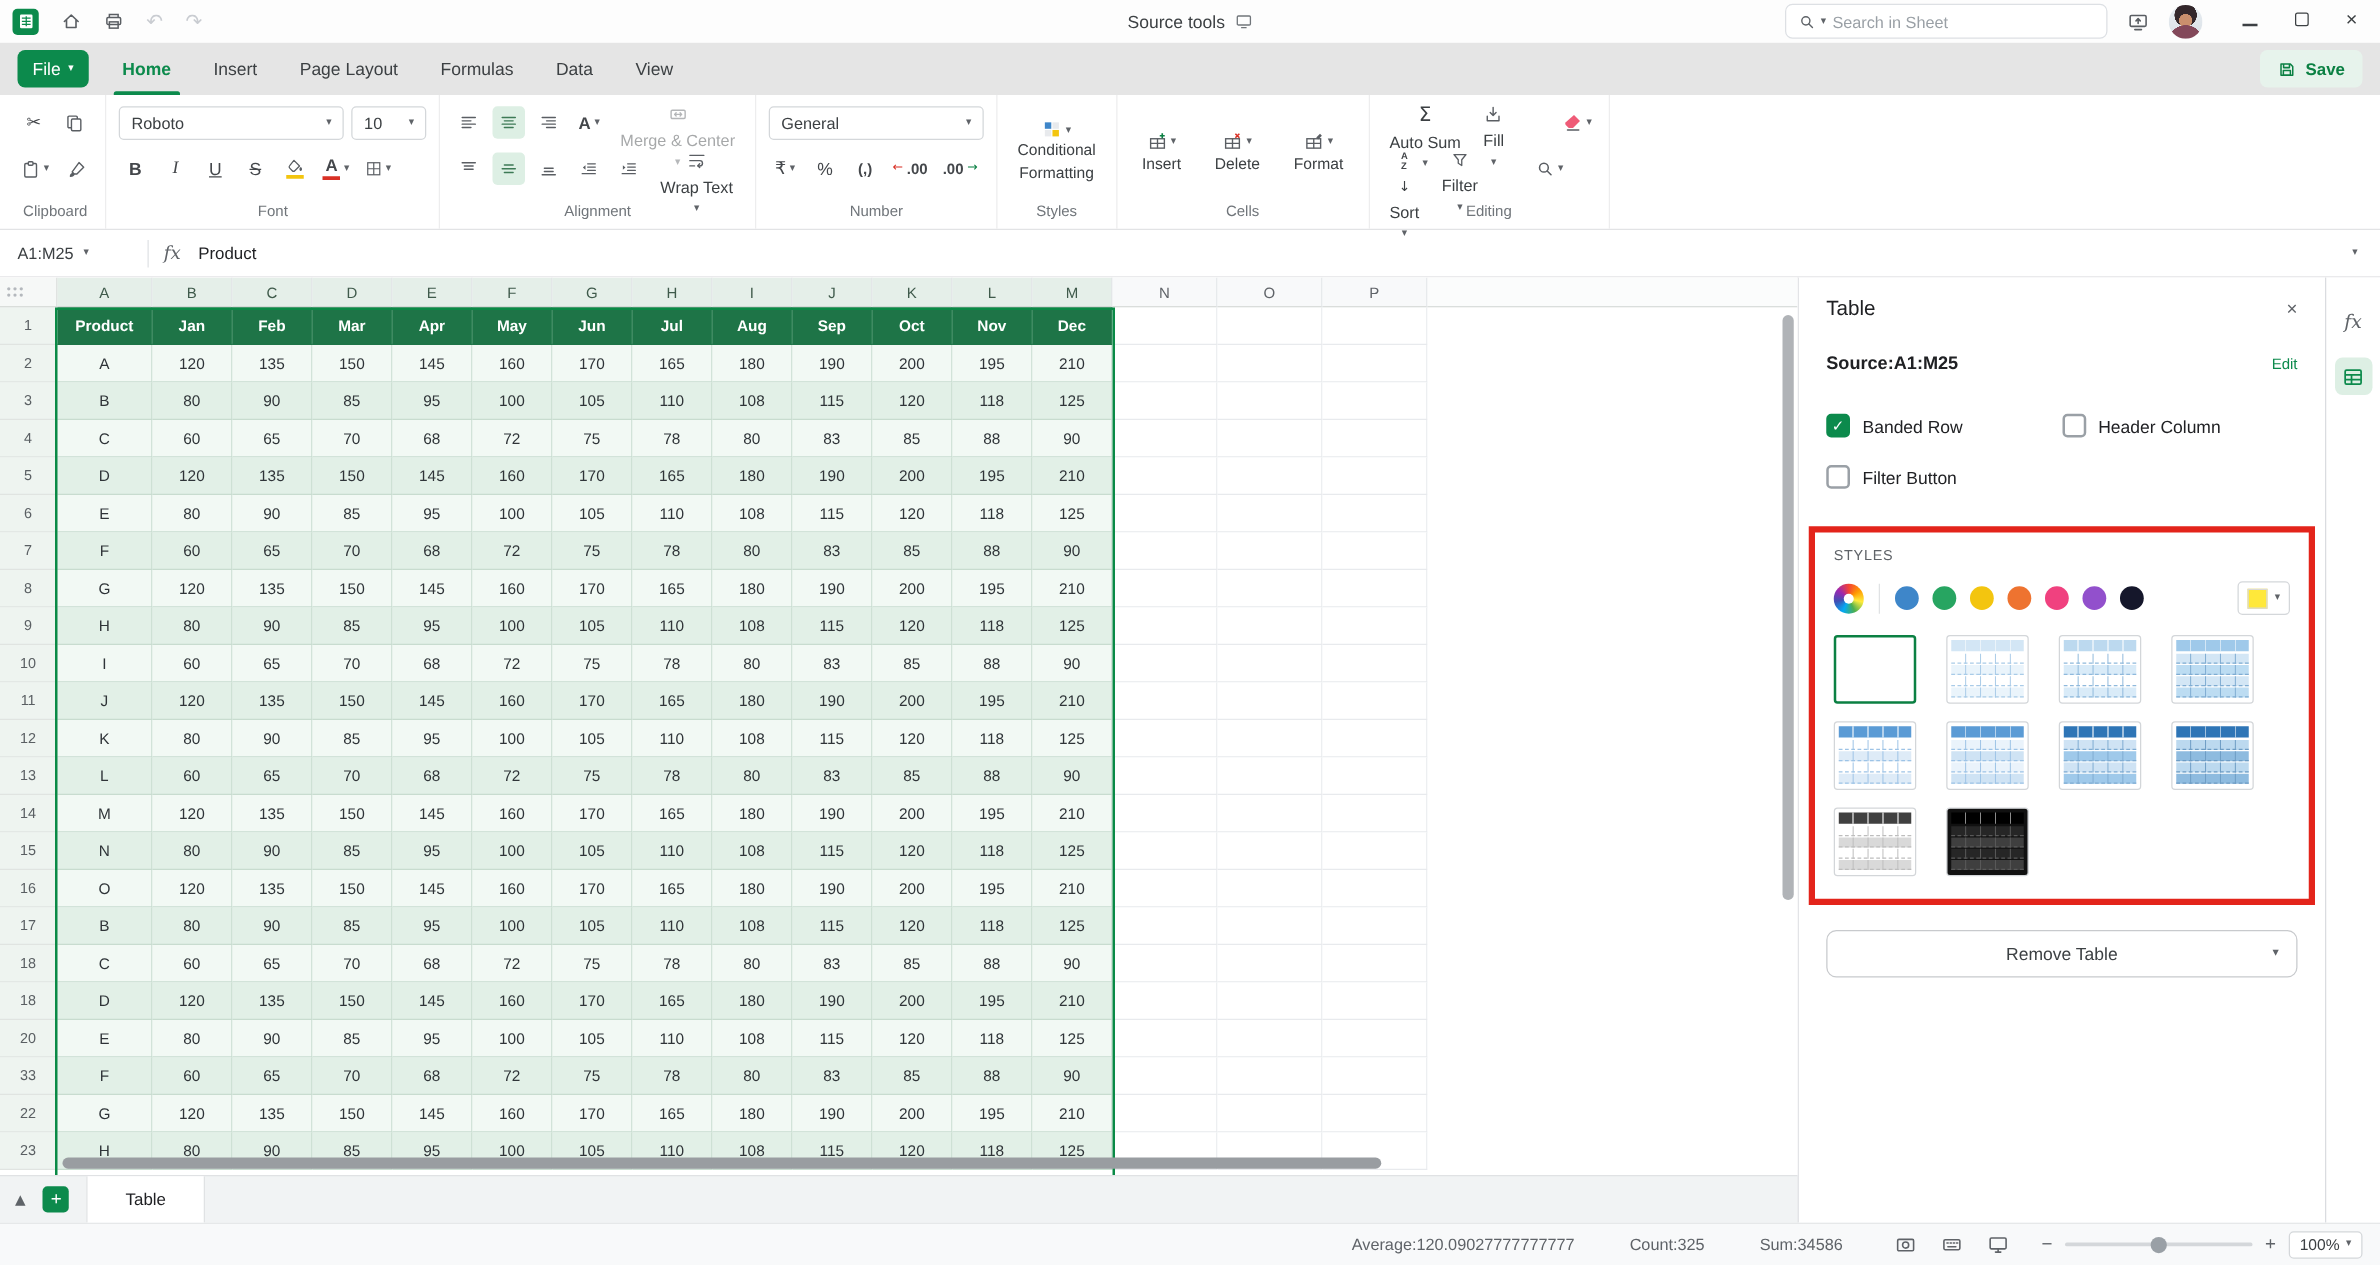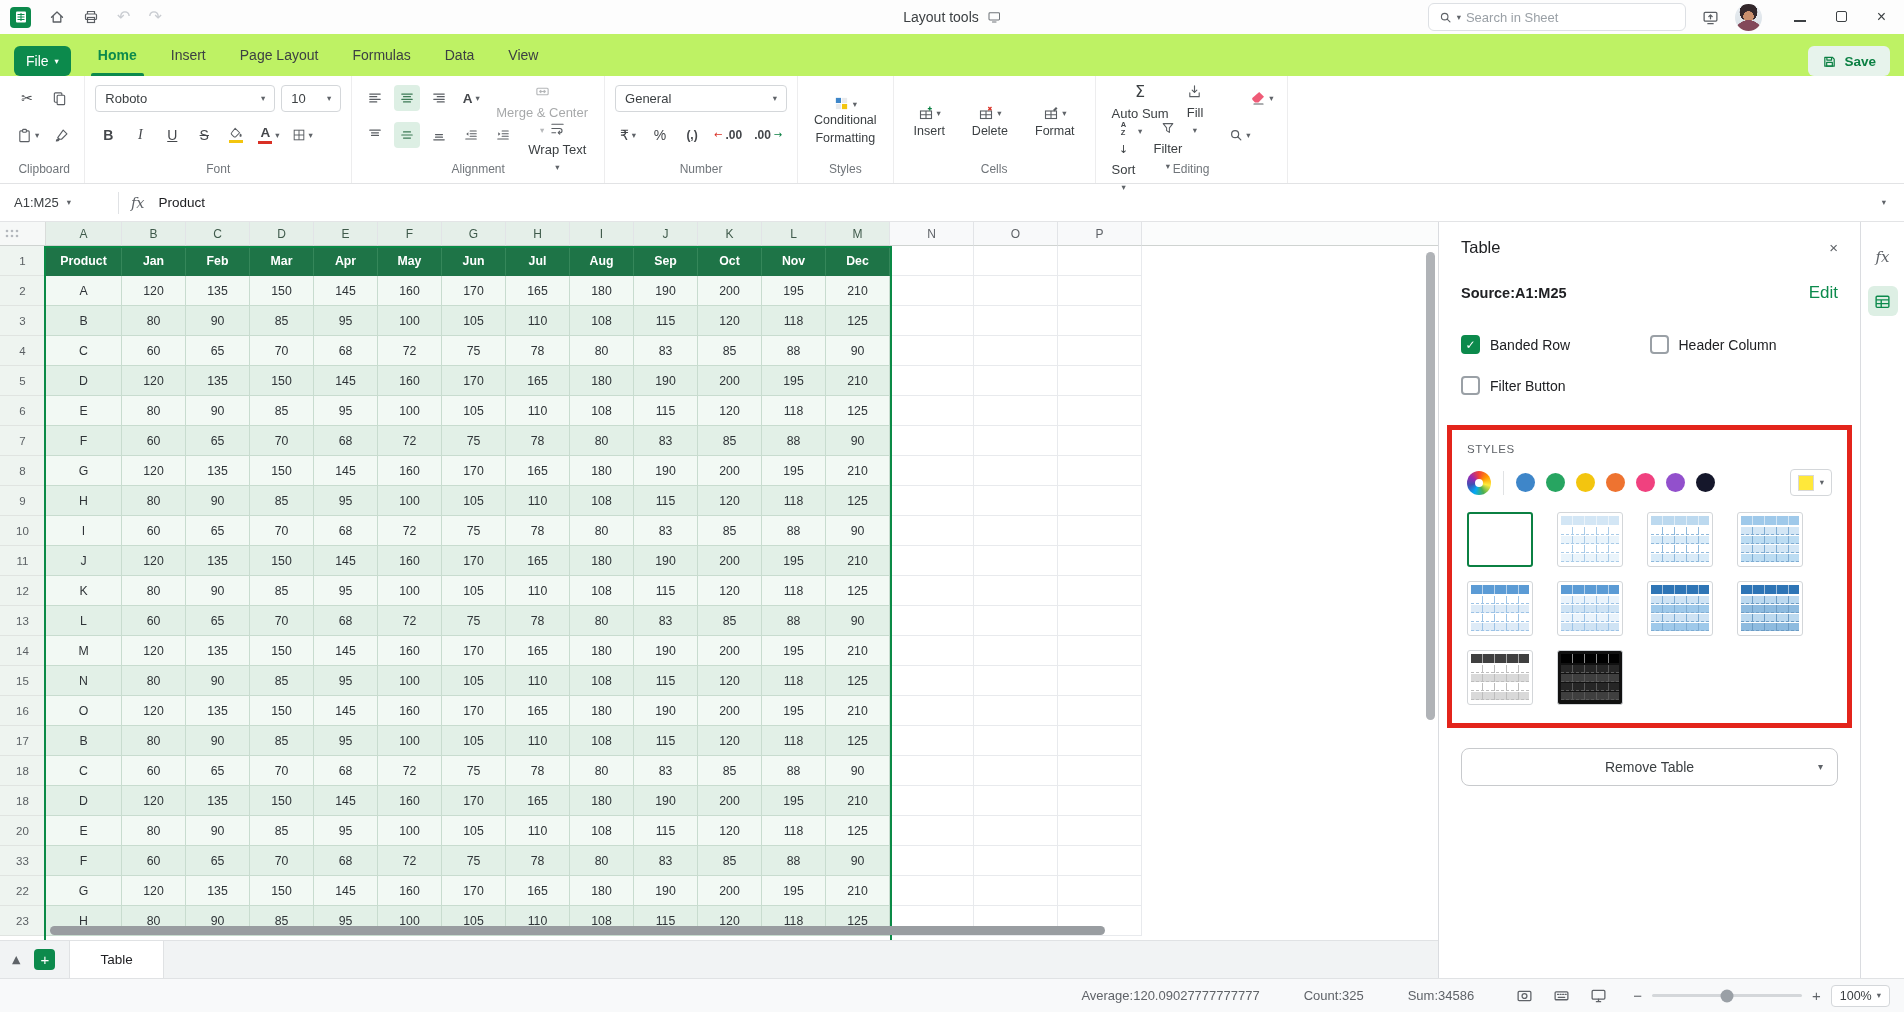--- a/index.html
+++ b/index.html
@@ -22,21 +22,21 @@
  radial-gradient(circle at 50% 112%, #83485a 0 42%, transparent 43%),
  radial-gradient(circle at 50% 46%, #c98f6d 0 26%, transparent 27%),
  radial-gradient(circle at 50% 30%, #33272b 0 38%, transparent 39%),
  linear-gradient(#e9eef2,#d9e0e6);}
 .winbtns{display:flex;align-items:center;gap:30px;margin-left:16px;padding-right:8px;color:#3c4043;}
 .minbar{width:12px;height:2px;background:#3c4043;display:inline-block;}
 .maxbox{width:11px;height:11px;border:1.5px solid #3c4043;border-radius:2px;display:inline-block;}
 .closex{font-size:16px;line-height:1;}
 
 
-.menubar{height:42px;display:flex;align-items:flex-end;padding:0 14px;gap:10px;background:#bef264;}
+.menubar{height:42px;display:flex;align-items:center;padding:0 14px;gap:10px;background:#e5e5e5;}
 .filebtn{height:30px;padding:0 12px;border-radius:6px;background:#0c8a4c;color:#fff;font-size:14px;display:flex;align-items:center;gap:6px;}
 .filebtn .cv{color:#fff;}
 .menu-tabs{display:flex;height:100%;}
 .menu-tab{padding:0 17px;display:flex;align-items:center;font-size:14px;color:#3c4043;position:relative;}
 .menu-tab.active{color:#0c8a4c;font-weight:700;}
 .menu-tab.active::after{content:"";position:absolute;left:10px;right:10px;bottom:0;height:3px;border-radius:2px 2px 0 0;background:#0c8a4c;}
 .savebtn{margin-left:auto;height:30px;padding:0 14px;border-radius:6px;background:#e7f3ec;color:#0b8043;font-size:13.5px;font-weight:700;display:flex;align-items:center;gap:7px;}
 
 
 .ribbon{height:108px;display:flex;align-items:stretch;border-bottom:1px solid #e2e3e5;background:#fff;padding:0 4px;}
@@ -110,21 +110,21 @@
 .addsheet{width:21px;height:21px;border-radius:4px;background:#0c8a4c;color:#fff;display:flex;align-items:center;justify-content:center;font-size:15px;line-height:1;}
 .sheettab{height:100%;background:#fff;display:flex;align-items:center;padding:0 30px;font-size:13.5px;color:#202124;border-left:1px solid #e0e2e4;border-right:1px solid #e0e2e4;}
 
 
 .panel{width:422px;border-left:1px solid #dadce0;background:#fff;display:flex;flex-direction:column;}
 .panel-head{display:flex;align-items:center;padding:16px 22px 0;}
 .panel-head h2{font-size:16.5px;font-weight:500;color:#202124;}
 .px{margin-left:auto;color:#5f6368;font-size:15px;line-height:1;}
 .src-row{display:flex;align-items:center;padding:26px 22px 0;}
 .src{font-size:14.5px;font-weight:700;}
-.editlink{margin-left:auto;color:#0c8a4c;font-size:17px;}
+.editlink{margin-left:auto;color:#0c8a4c;font-size:12px;}
 .opts{display:grid;grid-template-columns:1fr 1fr;row-gap:22px;padding:32px 22px 0;}
 .opt{display:flex;align-items:center;gap:10px;}
 .cb{width:19px;height:19px;border-radius:4px;border:2px solid #9aa0a6;display:flex;align-items:center;justify-content:center;font-size:12px;color:#fff;background:#fff;flex:none;}
 .cb.on{background:#0c8a4c;border-color:#0c8a4c;}
 .olb{font-size:14px;color:#202124;}
 .styles-box{margin:30px 8px 0;border:5px solid #e3241b;padding:13px 15px 18px;}
 .styles-label{font-size:11.5px;color:#5f6368;letter-spacing:.6px;}
 .palette{display:flex;align-items:center;gap:12px;margin-top:14px;}
 .wheel{width:24px;height:24px;border-radius:50%;background:conic-gradient(#f44336,#ff9800,#ffeb3b,#4caf50,#03a9f4,#3f51b5,#9c27b0,#f44336);position:relative;flex:none;}
 .wheel::after{content:"";position:absolute;inset:8px;background:#fff;border-radius:50%;}
@@ -176,21 +176,21 @@
         <svg width="16" height="16" viewBox="0 0 16 16" stroke="#5a5e63" fill="none" stroke-width="1.2">
           <path d="M4.5 5V2.5h7V5"></path>
           <rect x="2.5" y="5" width="11" height="5.5" rx="1"></rect>
           <rect x="4.5" y="8.5" width="7" height="5"></rect>
         </svg>
       </span>
     <span class="ghost uni">↶</span>
     <span class="ghost uni">↷</span>
   </div>
   <div class="tb-title">
-    <span>Layout tools</span>
+    <span>Source tools</span>
     <span>
         <svg width="14" height="14" viewBox="0 0 16 16" stroke="#70757a" fill="none" stroke-width="1.2">
           <rect x="2" y="3.2" width="12" height="8.2" rx="1"></rect>
           <path d="M5.5 13.8h5"></path>
         </svg>
       </span>
   </div>
   <div class="tb-right">
     <div class="searchbox">
       <span>

